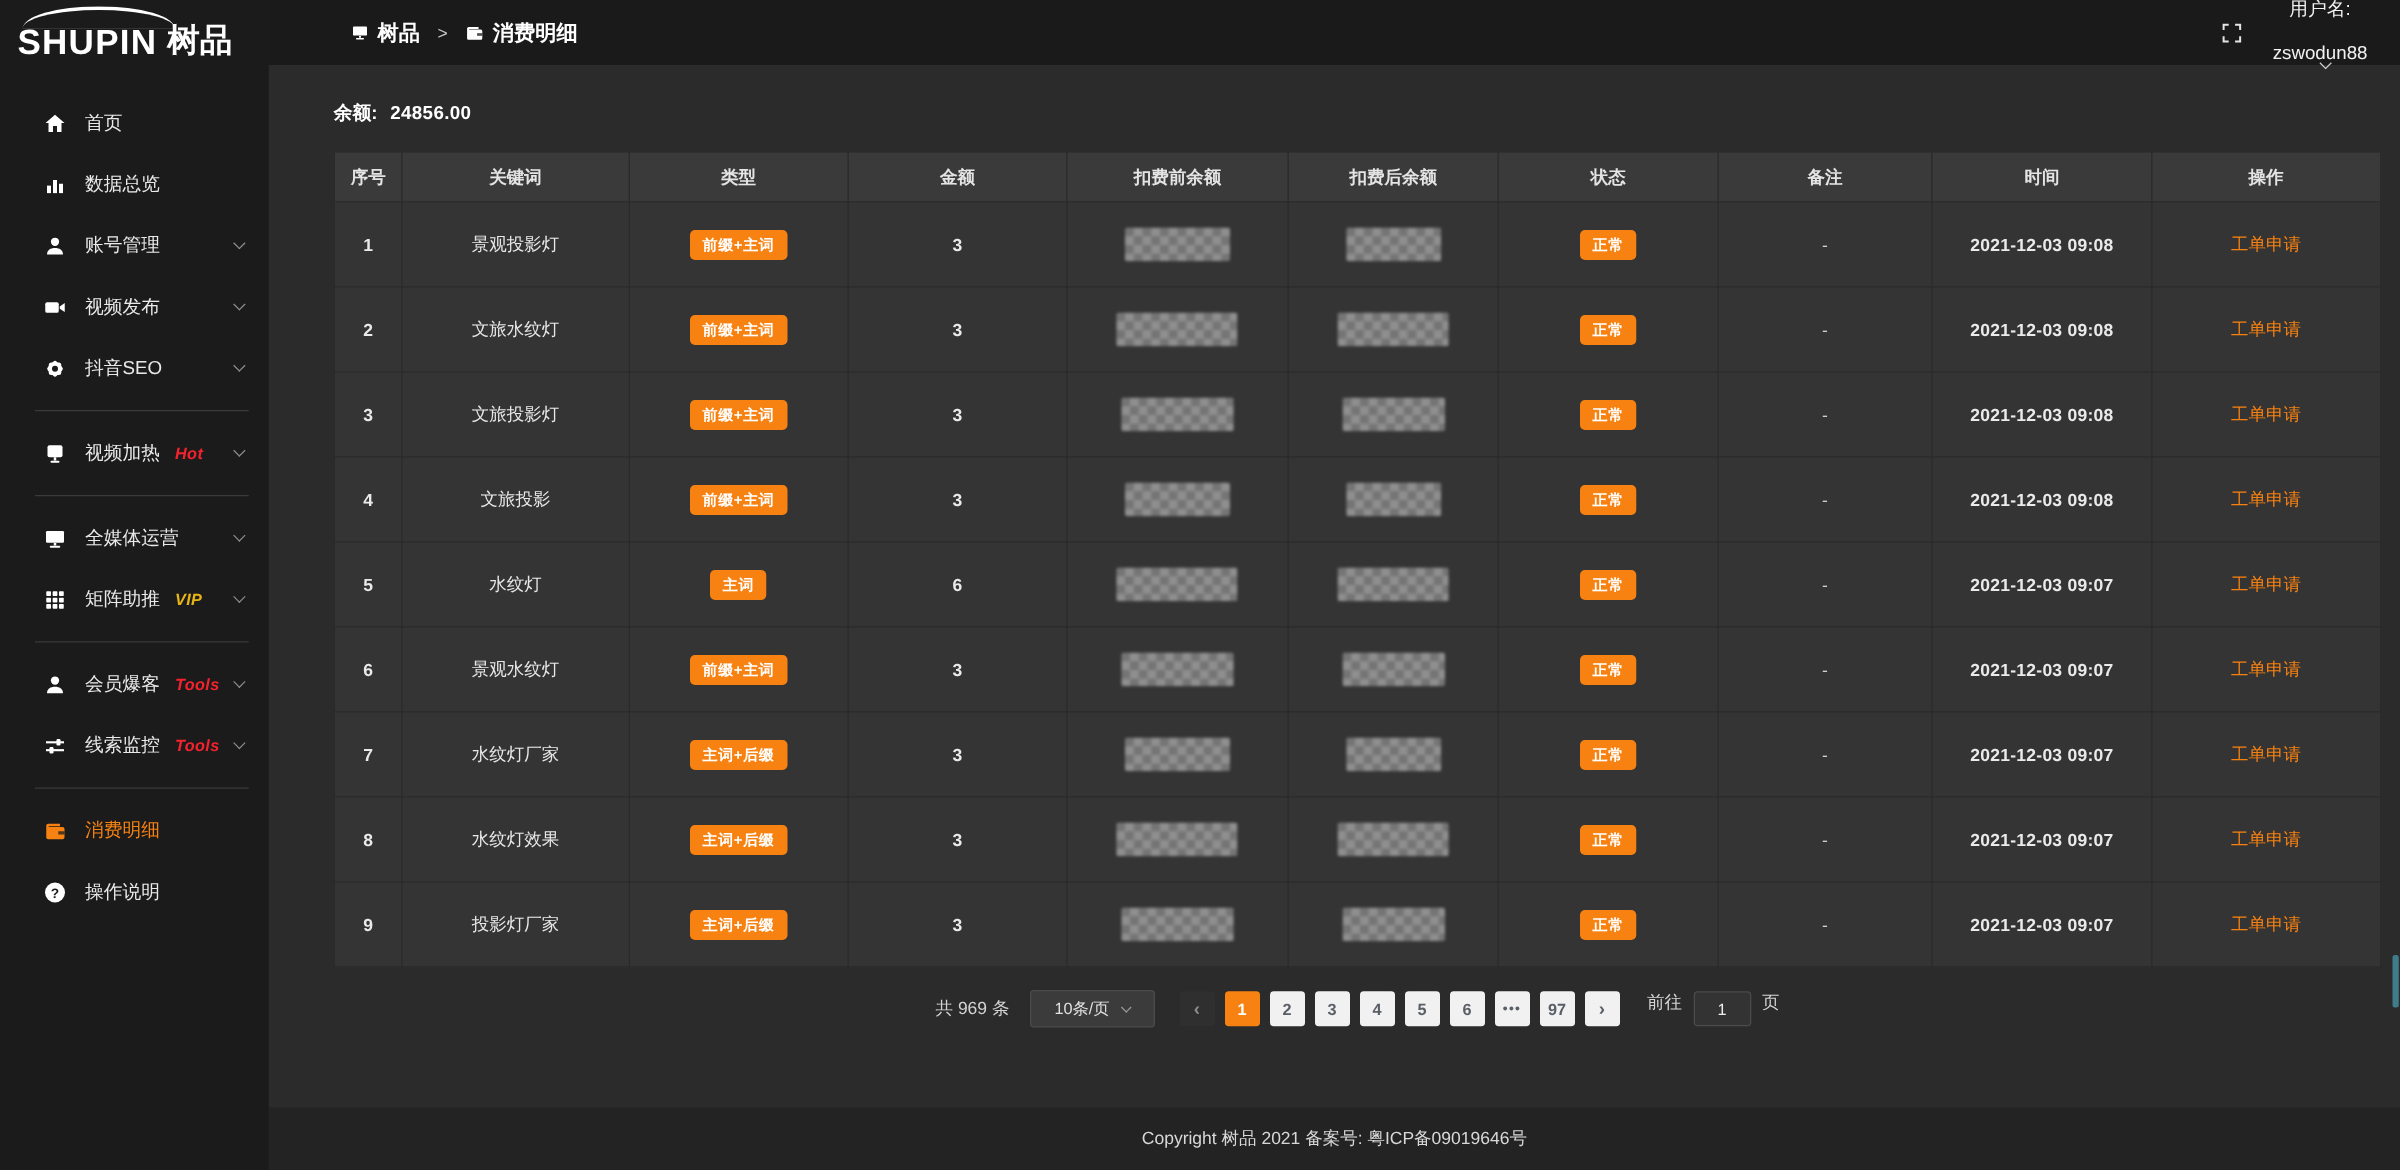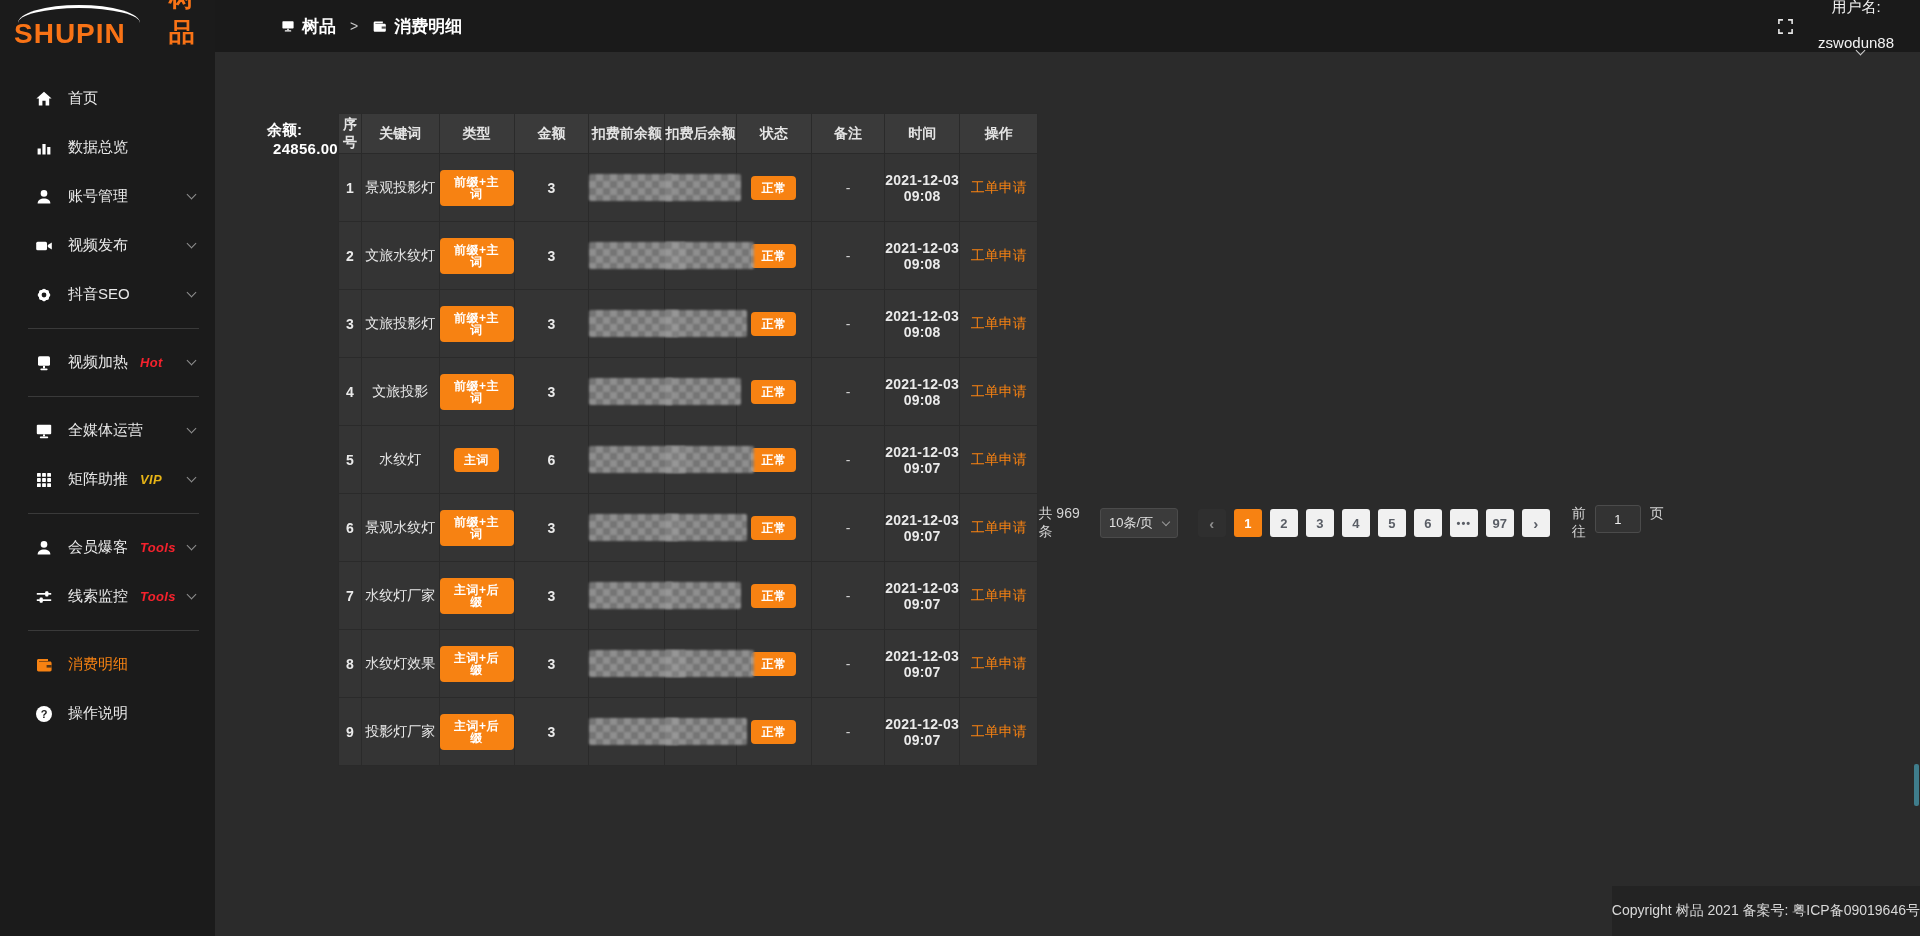--- a/index.html
+++ b/index.html
@@ -2,21 +2,21 @@
 <html><head>
 <meta charset="utf-8">
 <style>
   * { margin:0; padding:0; box-sizing:border-box; }
   html,body { width:1920px; height:936px; overflow:hidden; }
   body { font-family:"Liberation Sans","DejaVu Sans",sans-serif; background:#2b2b2b; }
   .app { display:flex; width:100%; height:100%; }
 
   
   .sidebar { width:215px; flex-shrink:0; background:#1b1b1b; height:100%; }
-  .logo { position:relative; height:62px; display:flex; align-items:flex-end; padding:0 0 12px 14px; color:#f97316;gap:35px; }
+  .logo { position:relative; height:62px; display:flex; align-items:flex-end; padding:0 0 12px 14px; color:#ffffff; }
   .logo-arc { position:absolute; top:5px; left:18px; width:122px; height:18px;
               border-top:3px solid #fff; border-radius:50% 50% 0 0 / 100% 100% 0 0; }
   .logo-en { font-size:28px; font-weight:bold; letter-spacing:1px; }
   .logo-cn { font-size:26px; font-weight:bold; margin-left:8px; }
   .menu { padding-top:12px;padding-left:12px; }
   .menu-item { height:49px; display:flex; align-items:center; padding:0 20px 0 23px;
                color:#e9e9e9; font-size:15px; cursor:pointer; }
   .menu-item .icon { width:18px; height:18px; margin-right:15px; display:inline-flex; color:#fff; flex-shrink:0; }
   .menu-item .icon svg { width:18px; height:18px; }
   .menu-item.active, .menu-item.active .icon { color:#f78212; }
@@ -32,21 +32,21 @@
                   padding:0 26px 0 66px; color:#fff; }
   .crumb { display:flex; align-items:center; font-size:17px; font-weight:bold; color:#fff; cursor:pointer; }
   .crumb .icon { display:inline-flex; margin-right:7px; color:#fff; }
   .crumb-sep { color:#c9c9c9; font-size:14px; margin:0 14px; font-weight:normal; }
   .top-right { margin-left:auto; display:flex; align-items:center; gap:24px; }
   .fs-btn { display:inline-flex; cursor:pointer; color:#e5e5e5; }
   .user-box { display:flex; align-items:center; font-size:15px; color:#f2f2f2; cursor:pointer;flex-direction:column; }
   .user-box .u-chev { width:7px; height:7px; border-right:1.5px solid #cfcfcf; border-bottom:1.5px solid #cfcfcf;
                       transform:rotate(45deg); margin-left:9px; margin-top:-4px; }
 
-  .content { flex:1; display:flex; flex-direction:row; padding:0 15px 0 52px; min-height:0;margin-top:40px; }
+  .content { flex:1; display:flex; flex-direction:column; padding:0 15px 0 52px; min-height:0; }
 
   .balance { margin-top:29px; font-size:15px; font-weight:bold; color:#fff; }
   .balance .bv { margin-left:6px; letter-spacing:.3px; }
 
   
   .table-wrap { margin-top:21px; }
   table { width:100%; border-collapse:collapse; table-layout:fixed; background:#343434; }
   thead th { height:40px; background:#3a3a3a; color:#e4e4e4; font-size:14px; font-weight:bold;
              border:1px solid #2a2a2a; text-align:center; }
   tbody td { height:68px; border:1px solid #2a2a2a; text-align:center; vertical-align:middle;
@@ -82,21 +82,21 @@
   .page-btn.next { font-size:15px; }
   .page-btn.active { background:#f78212; color:#fff; }
   .page-btn.dots { letter-spacing:1px; font-size:11px; }
   .pg-goto { margin-left:14px; display:flex; align-items:flex-start; gap:9px; }
   .goto-input { width:46px; height:28px; background:#333; border:1px solid #4b4b4b; border-radius:3px;
                 color:#eee; text-align:center; font-size:13px; outline:none;
                 font-family:"Liberation Sans","DejaVu Sans",sans-serif; }
 
   
   footer.page-footer { margin:auto -15px 0 -52px; height:50px; background:#232323; display:flex;
-           align-items:center; justify-content:flex-end; color:#d8d8d8; font-size:14px; flex-shrink:0; }
+           align-items:center; justify-content:center; color:#d8d8d8; font-size:14px; flex-shrink:0; }
 
   .scroll-thumb { position:absolute; right:1px; bottom:130px; width:5px; height:42px;
                   background:#3f7d8c; border-radius:2px; }
 </style>
 </head>
 <body>
 
 <div class="app">
 
   <aside class="sidebar">

